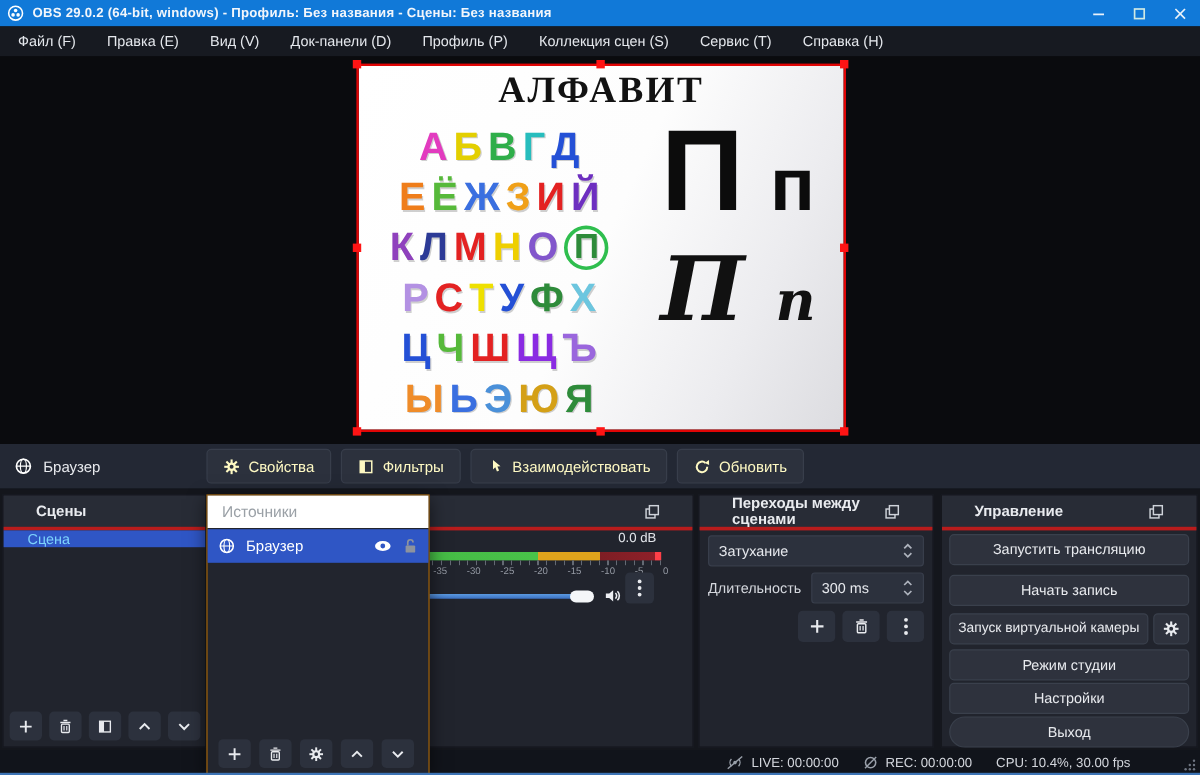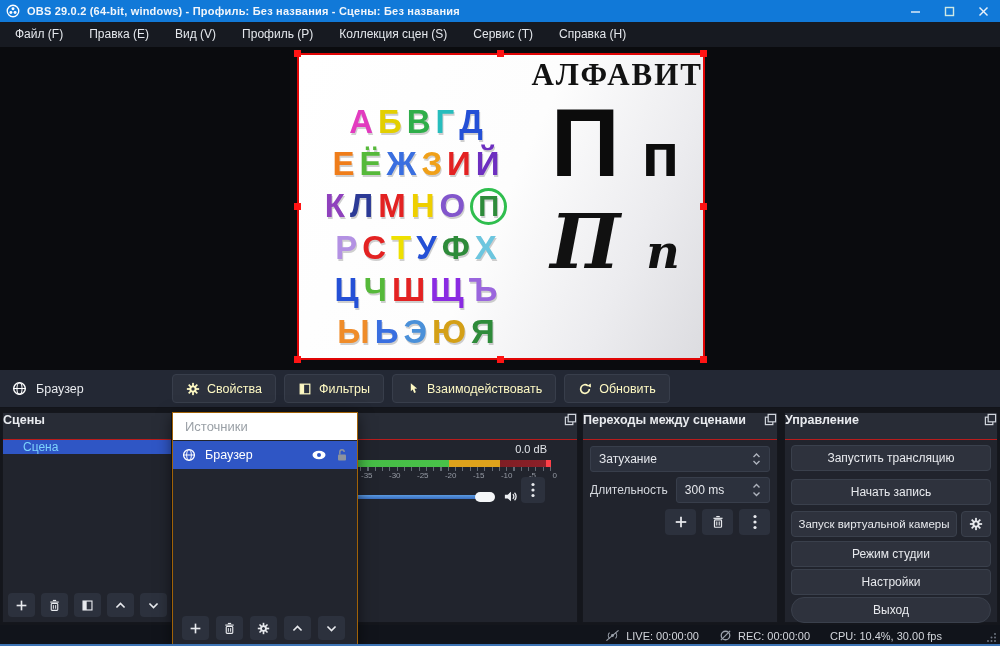--- a/index.html
+++ b/index.html
@@ -11,40 +11,40 @@
   .tb-title{margin-left:7px;color:#f2f6fb;font-size:11px;font-weight:bold;letter-spacing:.2px;}
   .tb-btns{margin-left:auto;display:flex;height:22px;}
   .tb-btn{width:34px;height:22px;display:flex;align-items:center;justify-content:center;color:#eaf2fa;cursor:default;}
   
   .menubar{position:absolute;left:0;top:22px;width:1000px;height:25px;background:#171a21;display:flex;align-items:flex-end;padding-left:2px;box-sizing:border-box;}
   .menu-item{padding:0 13px;color:#e4e7ec;font-size:12px;line-height:25px;}
   
   .preview{position:absolute;left:0;top:47px;width:1000px;height:323px;background:#0a0b0e;}
   .canvas-img{position:absolute;left:297px;top:6px;width:408px;height:307px;background:linear-gradient(115deg,#ffffff 0%,#fdfdfd 50%,#ececef 78%,#dcdce0 100%);border:2px solid #e00505;box-sizing:border-box;}
   .handle{position:absolute;width:7px;height:7px;background:#ff1414;z-index:5;}
-  .img-title{position:absolute;left:0;top:2px;width:100%;text-align:right;font-family:"Liberation Serif",serif;font-weight:bold;font-size:31px;letter-spacing:2px;color:#121212;}
+  .img-title{position:absolute;left:0;top:2px;width:100%;text-align:center;font-family:"Liberation Serif",serif;font-weight:bold;font-size:31px;letter-spacing:2px;color:#121212;}
   .alpha-grid{position:absolute;left:2px;top:46px;width:230px;}
   .alpha-row{display:flex;justify-content:center;align-items:center;gap:5px;height:42px;font-weight:bold;font-size:33px;line-height:36px;}
   .alpha-letter{text-shadow:1px 1.5px 0 rgba(40,40,40,.22);}
   .alpha-letter.circled{width:37px;height:37px;border:3px solid #2fbe4e;border-radius:50%;display:inline-flex;align-items:center;justify-content:center;box-sizing:border-box;font-size:29px;}
   .right-col{position:absolute;left:232px;top:40px;right:4px;bottom:0;}
   .big-row{display:flex;justify-content:center;align-items:baseline;gap:22px;}
   .big-upper{font-size:96px;font-weight:bold;color:#0c0c0c;line-height:1;}
   .big-lower{font-size:62px;font-weight:bold;color:#0c0c0c;line-height:1;}
   .script-row{display:flex;justify-content:center;align-items:baseline;gap:26px;margin-top:14px;}
   .script-upper{font-family:"DejaVu Serif",serif;font-style:italic;font-weight:bold;font-size:74px;color:#111;line-height:1;}
   .script-lower{font-family:"DejaVu Serif",serif;font-style:italic;font-weight:bold;font-size:46px;color:#111;line-height:1;}
   
   .srcbar{position:absolute;left:0;top:370px;width:1000px;height:38px;background:#232834;display:flex;align-items:center;padding:0 12px;box-sizing:border-box;border-bottom:1px solid #12141a;}
   .src-label{display:flex;align-items:center;gap:9px;width:160px;color:#e8eaee;font-size:12.5px;}
   .bar-btn{display:flex;align-items:center;gap:7px;height:27px;background:#2c313d;border:1px solid #383e4b;border-radius:4px;padding:0 13px;margin-right:8px;color:#fef9c3;font-size:12.5px;}
   
   .docks{position:absolute;left:0;top:408px;width:1000px;height:217px;background:#14161c;}
   .dock{position:absolute;background:#21242d;border:1px solid #15171d;box-sizing:border-box;}
-  .dock-head{display:flex;align-items:flex-start;height:26px;background:#282c36;padding:0 0;border-bottom:1px solid #b91c1c;}
+  .dock-head{display:flex;align-items:center;height:26px;background:#282c36;padding:0 27px;border-bottom:3px solid #b91c1c;}
   .dock-title{font-size:12.5px;font-weight:bold;color:#e9ebef;}
   .popout{margin-left:auto;}
   .p-scenes{left:2px;top:4px;width:170px;height:211px;}
   .scene-row{height:14px;background:#2f56c5;color:#7dd3fc;font-size:12px;display:flex;align-items:center;padding-left:20px;}
   .panel-toolbar{position:absolute;left:5px;bottom:5px;display:flex;gap:6px;}
   .tool-btn{width:27px;height:24px;background:#2c313d;border-radius:4px;display:flex;align-items:center;justify-content:center;color:#e8eaee;}
   .p-mixer{left:174px;top:4px;width:404px;height:211px;}
   .db{position:absolute;top:30px;right:30px;font-size:11px;color:#e2e5ea;}
   .meter{position:absolute;top:47px;left:10px;width:366px;height:7px;background:linear-gradient(to right,#3fae3f 0%,#49c249 71%,#49c249 72%,#dfa31c 72%,#dfa31c 86%,#7e1e24 86%,#8e2029 98.5%,#ff4048 98.5%,#ff4048 100%);}
   .ticks{position:absolute;top:54px;left:10px;width:366px;height:4px;background:repeating-linear-gradient(to right,#646a74 0 1px,transparent 1px 7.3px);}
@@ -111,20 +111,21 @@
             <line x1="9.5" y1="1.5" x2="1.5" y2="9.5" stroke="#eaf2fa" stroke-width="1.4"></line>
           </svg>
         </span>
     </div>
   </div>
 
   <div class="menubar">
     <span class="menu-item">Файл (F)</span>
     <span class="menu-item">Правка (E)</span>
     <span class="menu-item">Вид (V)</span>
+    <span class="menu-item">Док-панели (D)</span>
     <span class="menu-item">Профиль (P)</span>
     <span class="menu-item">Коллекция сцен (S)</span>
     <span class="menu-item">Сервис (T)</span>
     <span class="menu-item">Справка (H)</span>
   </div>
 
   <div class="preview">
     <div class="canvas-img">
       <div class="img-title">АЛФАВИТ</div>
       <div class="alpha-grid">

